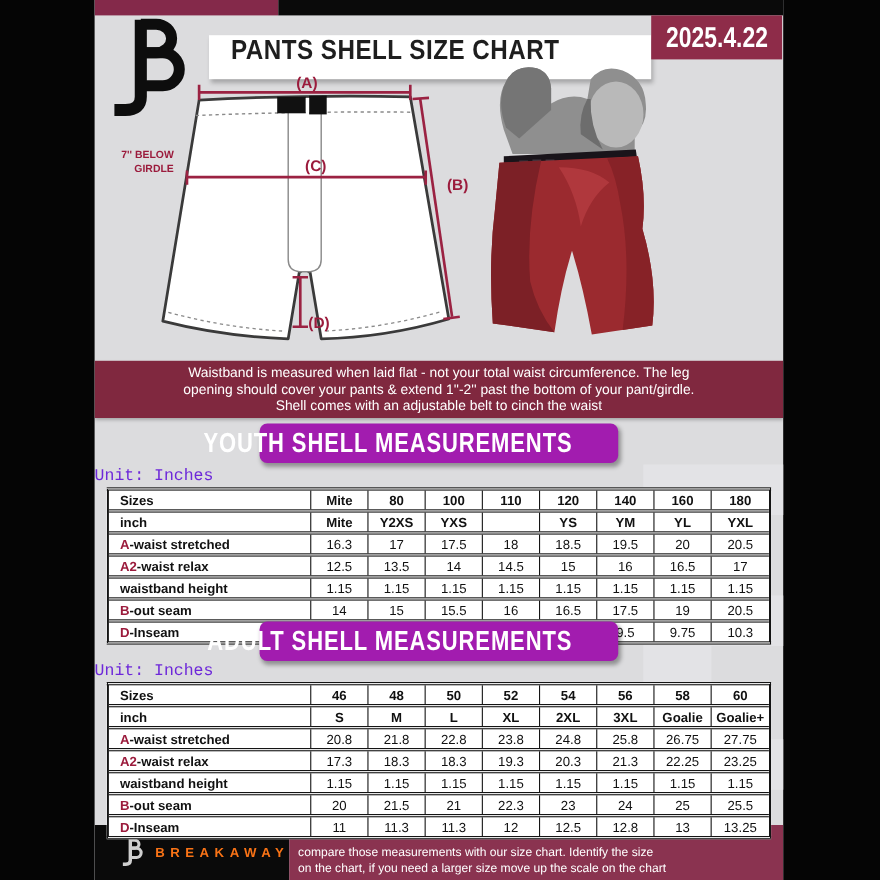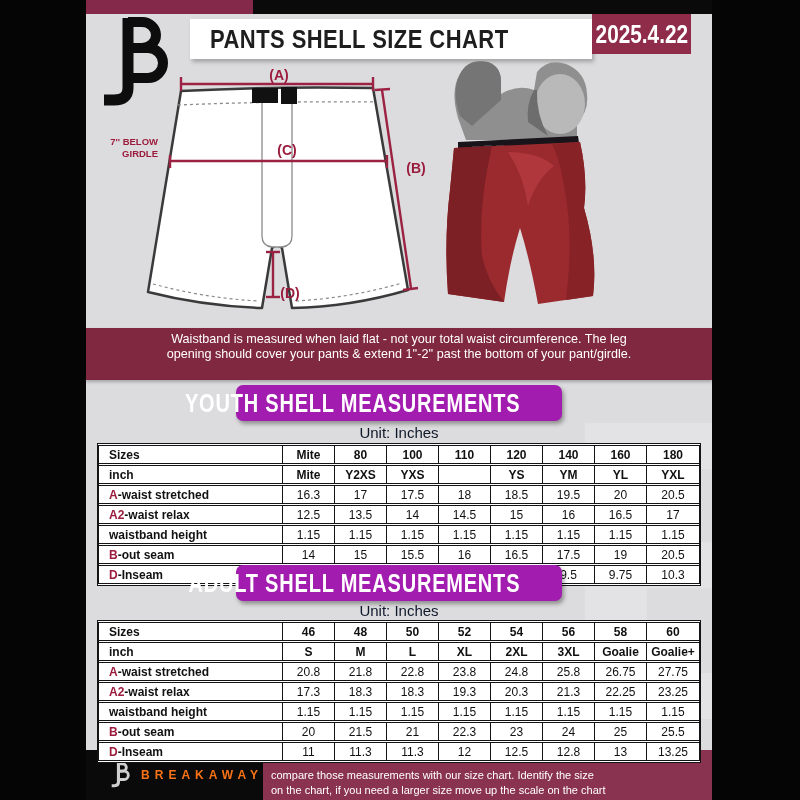--- a/index.html
+++ b/index.html
@@ -3,25 +3,25 @@
 <meta charset="utf-8">
 <style>
   html,body{margin:0;padding:0;background:#000;}
   .stage{position:relative;width:800px;height:800px;background:#050505;overflow:hidden;
          font-family:"Liberation Sans",sans-serif;}
   .page{position:absolute;left:86px;top:0;width:626px;height:800px;background:#dcdcde;overflow:hidden;}
 
   
   .strip-maroon{position:absolute;left:0;top:0;width:167px;height:14px;background:#84294a;}
   .strip-black{position:absolute;left:167px;top:0;width:459px;height:14px;background:#0a0a0a;}
-  .title-box{position:absolute;left:104px;top:19px;width:402px;height:40px;background:#fff;
-             box-shadow:2px 3px 4px rgba(0,0,0,.25);display:flex;align-items:center;}
+  .title-box{position:absolute;left:104px;top:32px;width:402px;height:40px;background:#fff;
+             box-shadow:2px 3px 4px rgba(0,0,0,.25);display:flex;align-items:flex-start;}
   .title-box .t{font-size:25px;font-weight:700;color:#1e1e1e;letter-spacing:.5px;
                 display:inline-block;transform:scaleX(.88);transform-origin:0 50%;margin-left:20px;white-space:nowrap;}
-  .date-box{position:absolute;left:506px;top:14px;width:99px;height:40px;background:#8e2c49;
+  .date-box{position:absolute;left:506px;top:14px;width:119px;height:40px;background:#8e2c49;
             display:flex;align-items:center;justify-content:center;}
   .date-box .t{font-size:26px;font-weight:700;color:#fff;display:inline-block;
                transform:scaleX(.8);white-space:nowrap;}
   .logo-mark{position:absolute;left:12px;top:16px;}
 
   
   .mlabel{position:absolute;color:#9b1b3c;font-weight:700;font-size:14px;width:34px;text-align:center;}
   .below-waist{position:absolute;left:14px;top:136px;width:58px;text-align:right;
                color:#9b1b3c;font-weight:700;font-size:9.5px;line-height:12px;}
 
@@ -32,21 +32,21 @@
   
   .info-banner{position:absolute;left:0;top:328px;width:626px;height:52px;background:#80283f;
                color:#fff;text-align:center;font-size:12.6px;line-height:15px;padding-top:4px;
                box-sizing:border-box;box-shadow:0 2px 3px rgba(0,0,0,.25);}
 
   
   .sec-banner{position:absolute;left:150px;width:326px;height:36px;background:#a21caf;border-radius:7px;
               display:flex;align-items:center;justify-content:flex-end;box-shadow:2px 3px 4px rgba(0,0,0,.35);}
   .sec-banner .t{color:#fff;font-size:25px;font-weight:700;letter-spacing:1px;display:inline-block;
                  transform:scaleX(.8);white-space:nowrap;}
-  .unit{position:absolute;left:0;width:626px;text-align:center;color:#0f172a;font-size:15px;}
+  .unit{position:absolute;left:0;width:626px;color:#6d28d9;font-size:15px;font-family:Liberation Mono, monospace;}
 
   
   .table{position:absolute;left:11px;width:604px;background:#fff;
          border-left:2px solid #141414;border-right:2px solid #141414;
          border-top:3px double #141414;border-bottom:3px double #141414;box-sizing:border-box;}
   .trow{display:grid;grid-template-columns:184px repeat(8,1fr);height:17px;border-bottom:3px double #141414;}
   .trow:last-child{border-bottom:none;}
   .cell{display:flex;align-items:center;justify-content:center;font-size:12px;color:#111;
         border-right:1.5px solid #141414;overflow:hidden;}
   .cell:last-child{border-right:none;}
@@ -138,20 +138,21 @@
       <path d="M34 90 h8 v6 h-8 z M46 89 h8 v6 h-8 z M58 89 h8 v6 h-8 z" fill="#3c3640"></path>
       <path d="M16 92 L142 86 Q150 122 146 152 Q160 200 155 240 L100 248 Q92 204 82 172 Q72 204 66 246 L10 238 Q6 182 12 134 Z" fill="#9b2a2f"></path>
       <path d="M16 92 L54 90 Q40 150 44 200 Q50 226 66 246 L10 238 Q6 182 12 134 Z" fill="#7c2026"></path>
       <path d="M142 86 Q150 122 146 152 Q160 200 155 240 L128 244 Q136 180 126 130 Q122 104 114 88 Z" fill="#872227"></path>
       <path d="M70 96 Q86 120 90 150 Q98 124 116 110 Q100 96 70 96 Z" fill="#b0383d"></path>
     </svg>
 
     <div class="info-banner">
       <div>Waistband is measured when laid flat - not your total waist circumference. The leg</div>
       <div>opening should cover your pants &amp; extend 1''-2'' past the bottom of your pant/girdle.</div>
+      <div>Shell comes with an adjustable belt to cinch the waist</div>
     </div>
 
     <div class="sec-banner" style="top:385px;">
       <span class="t">YOUTH SHELL MEASUREMENTS</span>
     </div>
     <div class="unit" style="top:424px;">Unit: Inches</div>
     <div class="table" style="top:443px;" id="youth-table">
         <div class="trow thead">
           <div class="cell label">
             <span class="prefix"></span>

